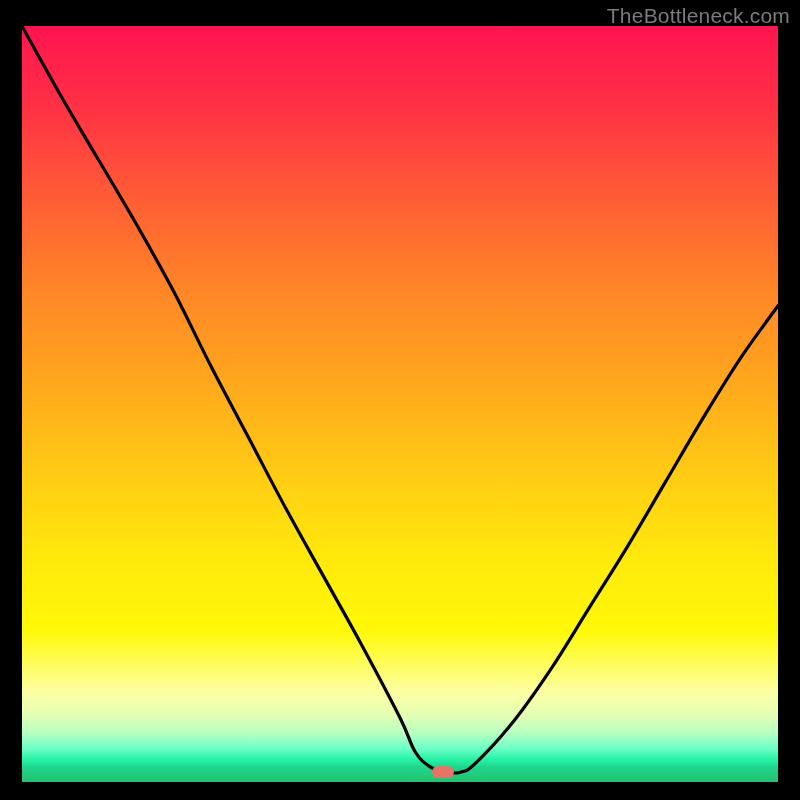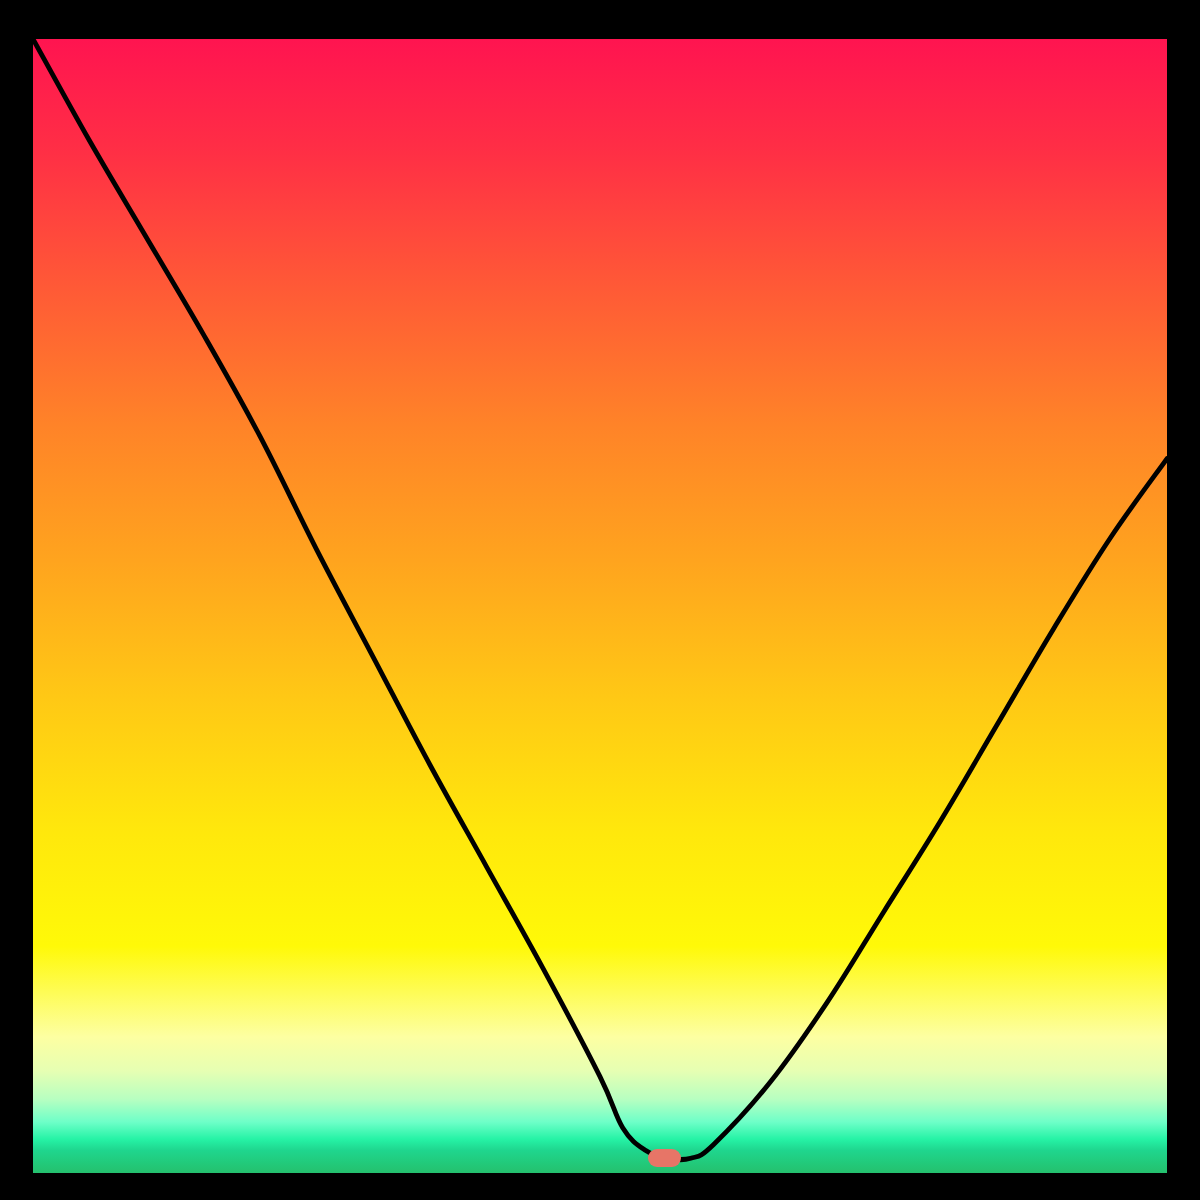--- a/index.html
+++ b/index.html
@@ -70,20 +70,21 @@
     height: 12px;
     background: #e77567;
     border-radius: 6px;
     transform: translate(-50%, -50%);
   }
 </style>
 </head>
 <body>
 
 <div class="frame">
+  <div class="watermark">TheBottleneck.com</div>
 
   <div class="plot-area">
     <div class="gradient"></div>
 
     <svg class="curve" viewBox="0 0 756 756" preserveAspectRatio="none">
       <path id="curve-path" fill="none" stroke="#000" stroke-width="3.2" stroke-linecap="round" stroke-linejoin="round" d="M 0.00 0.00 C 6.80 12.25, 24.19 44.23, 37.80 68.04 C 51.41 91.85, 61.99 109.17, 75.60 132.30 C 89.21 155.43, 99.79 172.75, 113.40 196.56 C 127.01 220.37, 137.59 238.74, 151.20 264.60 C 164.81 290.46, 175.39 313.66, 189.00 340.20 C 202.61 366.74, 213.19 386.16, 226.80 412.02 C 240.41 437.88, 250.99 458.67, 264.60 483.84 C 278.21 509.01, 288.79 527.39, 302.40 551.88 C 316.01 576.37, 326.59 594.75, 340.20 619.92 C 353.81 645.09, 368.47 672.69, 378.00 691.74 C 387.53 710.79, 387.68 716.91, 393.12 725.76 C 398.56 734.61, 402.80 737.21, 408.24 740.88 C 413.68 744.55, 417.92 745.22, 423.36 746.17 C 428.80 747.12, 433.04 747.80, 438.48 746.17 C 443.92 744.54, 444.07 746.22, 453.60 737.10 C 463.13 727.98, 477.79 712.53, 491.40 695.52 C 505.01 678.51, 515.59 663.01, 529.20 642.60 C 542.81 622.19, 553.39 603.89, 567.00 582.12 C 580.61 560.35, 591.19 544.09, 604.80 521.64 C 618.41 499.19, 628.99 480.51, 642.60 457.38 C 656.21 434.25, 666.79 415.57, 680.40 393.12 C 694.01 370.67, 704.59 353.05, 718.20 332.64 C 731.81 312.23, 749.20 289.25, 756.00 279.72"></path>
     </svg>
 
     <div id="marker" class="marker" style="left: 421.092px; top: 746.172px;"></div>
   </div>

